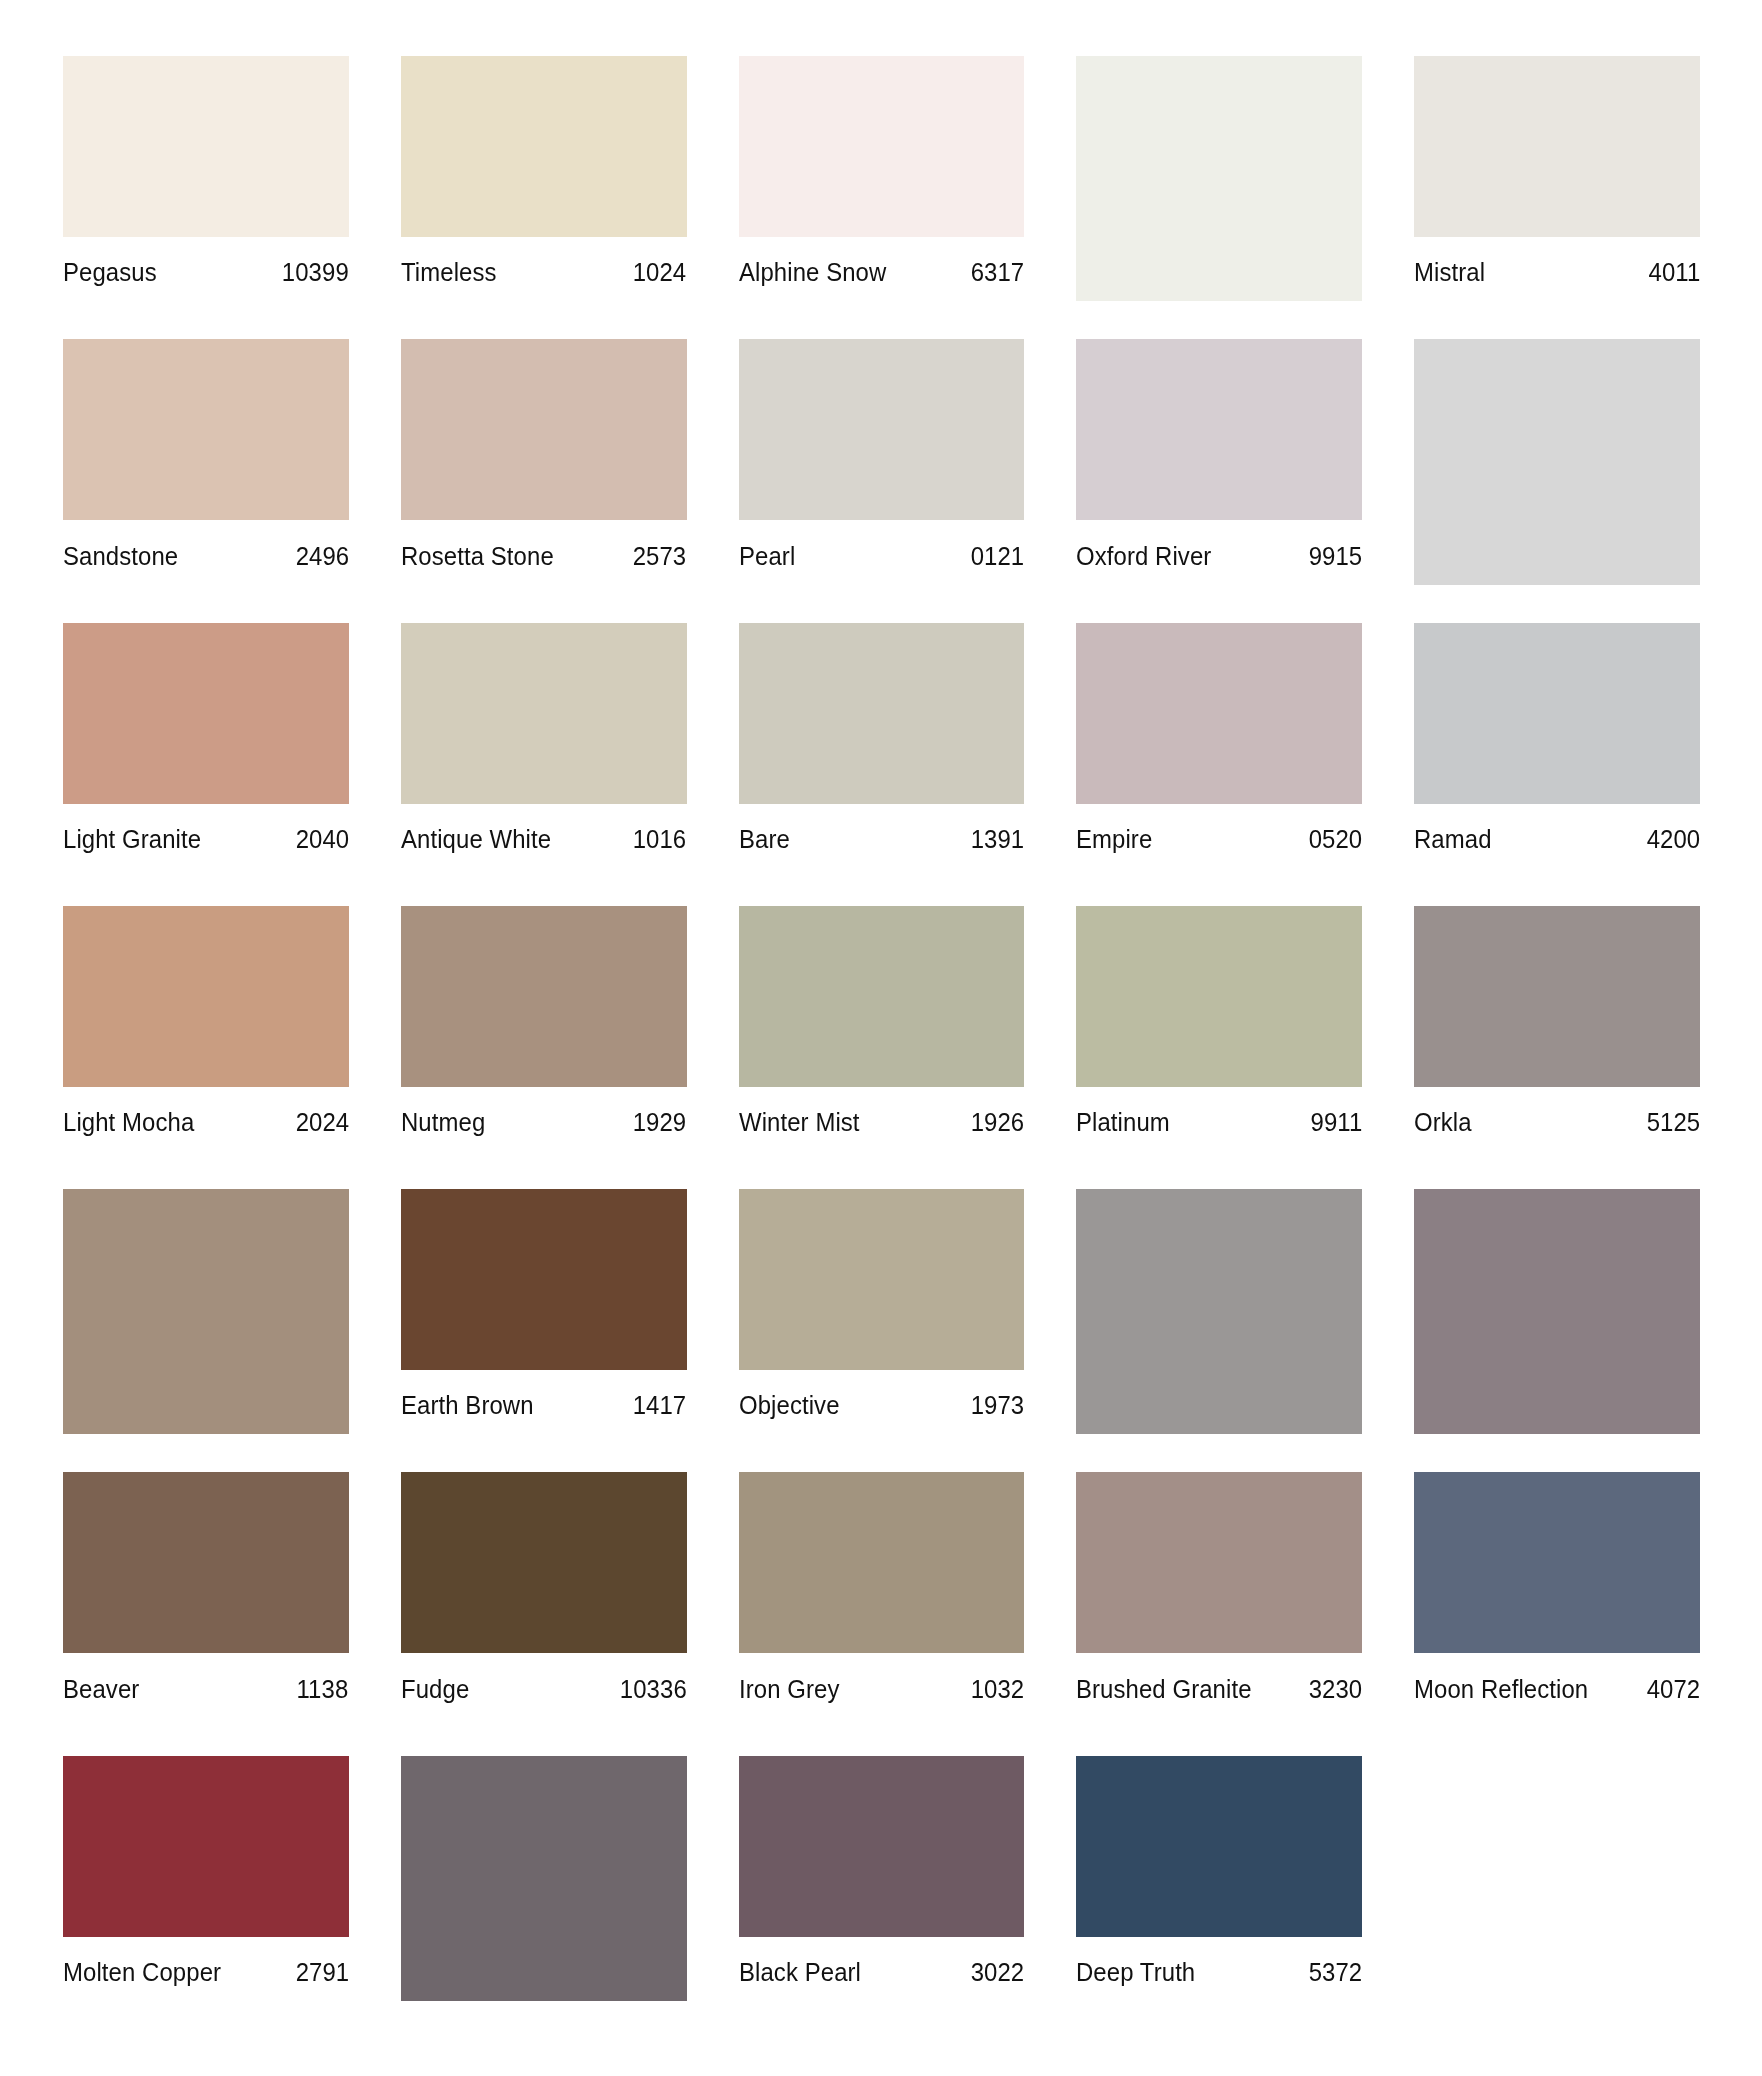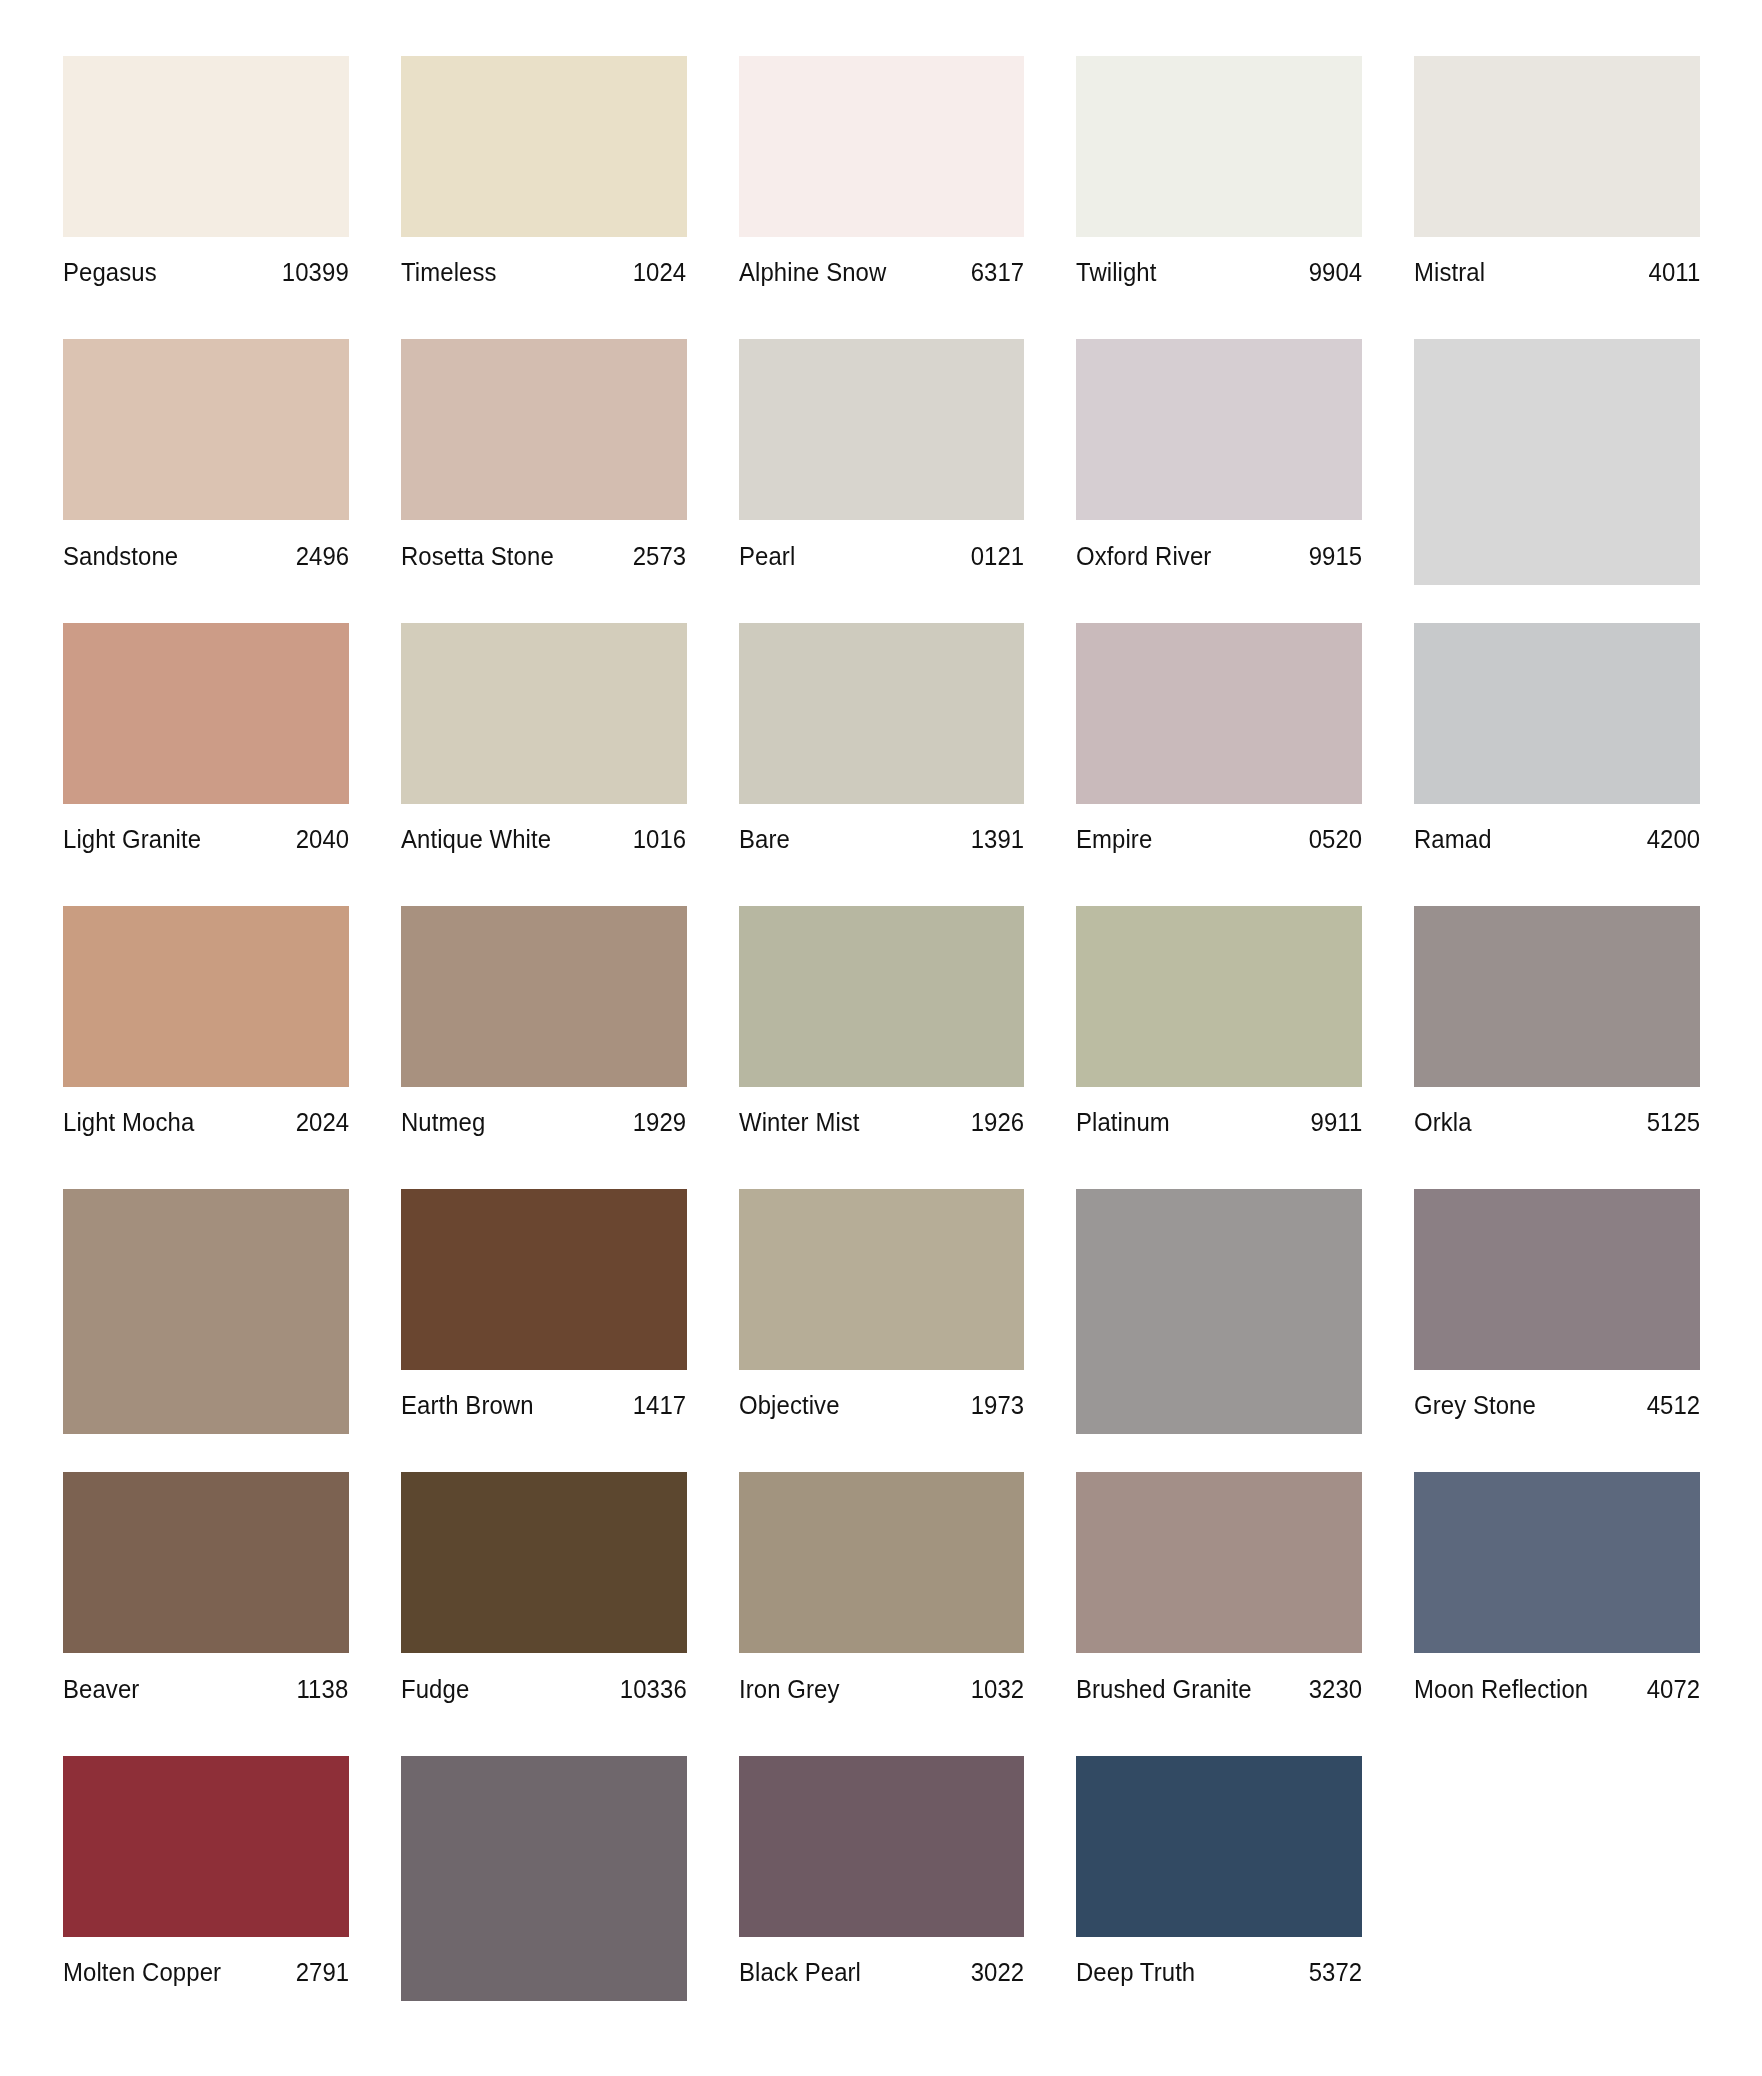--- a/index.html
+++ b/index.html
@@ -78,24 +78,20 @@
     </div>
     <div class="swatch-cell">
       <div class="swatch-chip" style="background: rgb(247, 237, 235);"></div>
       <div class="swatch-caption">
         <span class="swatch-name">Alphine Snow</span>
         <span class="swatch-code">6317</span>
       </div>
     </div>
     <div class="swatch-cell">
       <div class="swatch-chip" style="background: rgb(238, 239, 232);"></div>
-      <div class="swatch-caption">
-        <span class="swatch-name">Twilight</span>
-        <span class="swatch-code">9904</span>
-      </div>
     </div>
     <div class="swatch-cell">
       <div class="swatch-chip" style="background: rgb(233, 230, 224);"></div>
       <div class="swatch-caption">
         <span class="swatch-name">Mistral</span>
         <span class="swatch-code">4011</span>
       </div>
     </div>
     <div class="swatch-cell">
       <div class="swatch-chip" style="background: rgb(219, 195, 178);"></div>
@@ -213,24 +209,20 @@
       <div class="swatch-caption">
         <span class="swatch-name">Objective</span>
         <span class="swatch-code">1973</span>
       </div>
     </div>
     <div class="swatch-cell">
       <div class="swatch-chip" style="background: rgb(154, 151, 150);"></div>
     </div>
     <div class="swatch-cell">
       <div class="swatch-chip" style="background: rgb(139, 127, 132);"></div>
-      <div class="swatch-caption">
-        <span class="swatch-name">Grey Stone</span>
-        <span class="swatch-code">4512</span>
-      </div>
     </div>
     <div class="swatch-cell">
       <div class="swatch-chip" style="background: rgb(124, 98, 81);"></div>
       <div class="swatch-caption">
         <span class="swatch-name">Beaver</span>
         <span class="swatch-code">1138</span>
       </div>
     </div>
     <div class="swatch-cell">
       <div class="swatch-chip" style="background: rgb(92, 71, 47);"></div>

